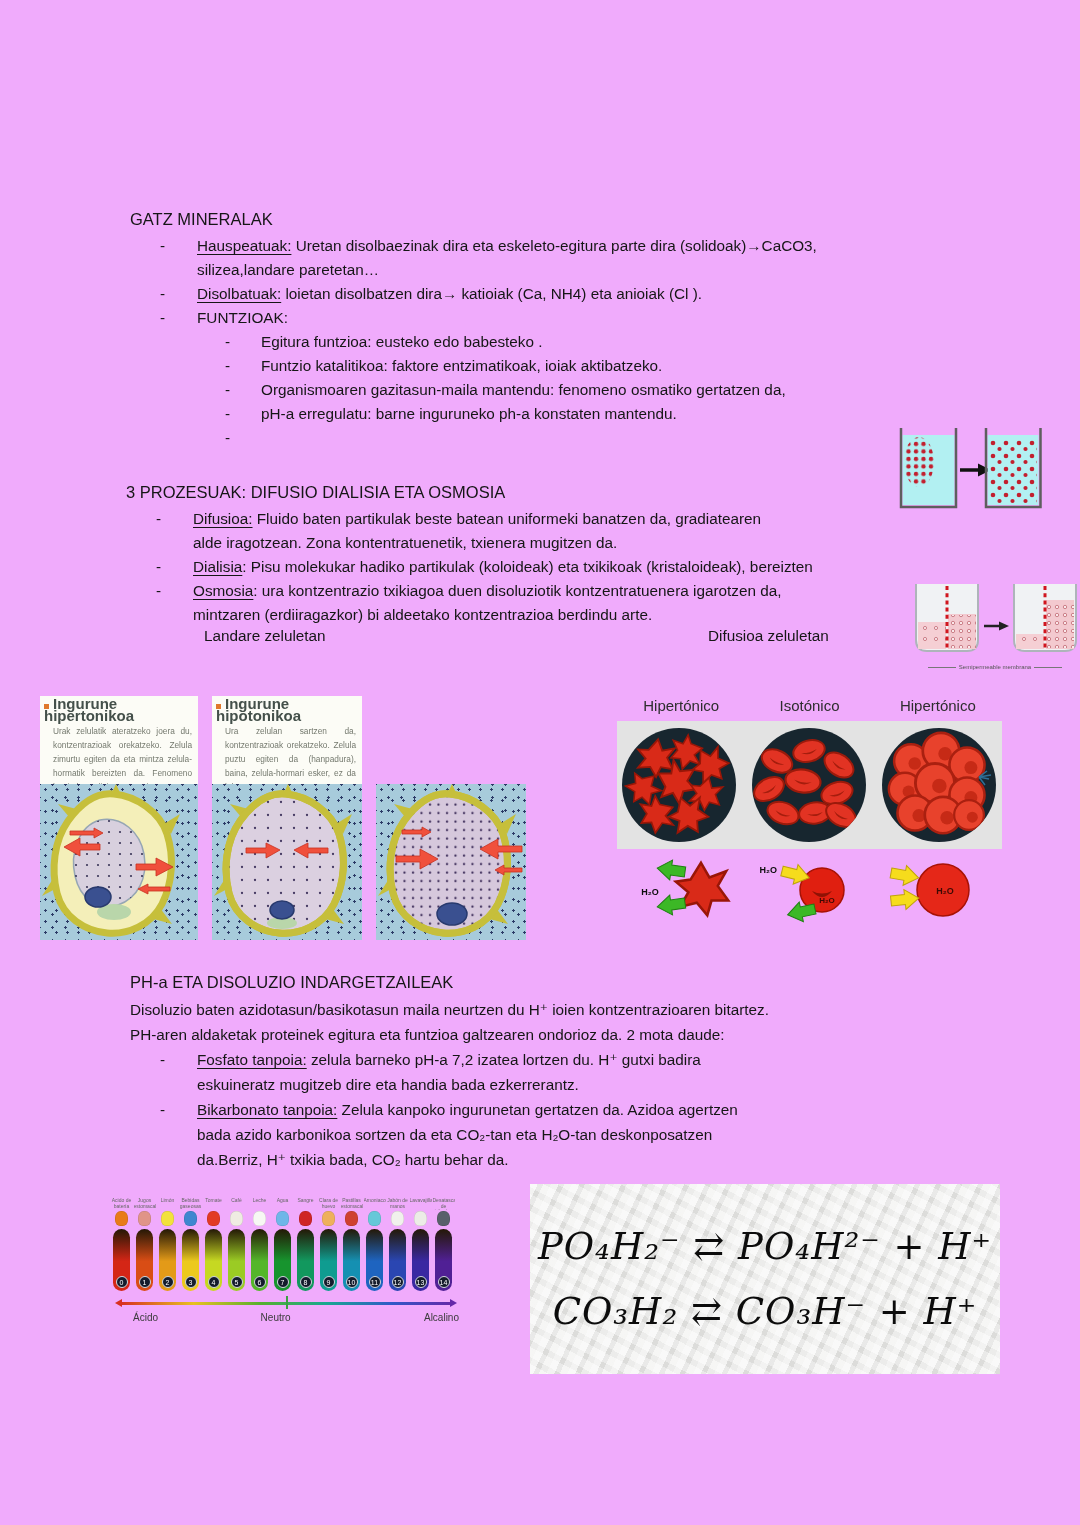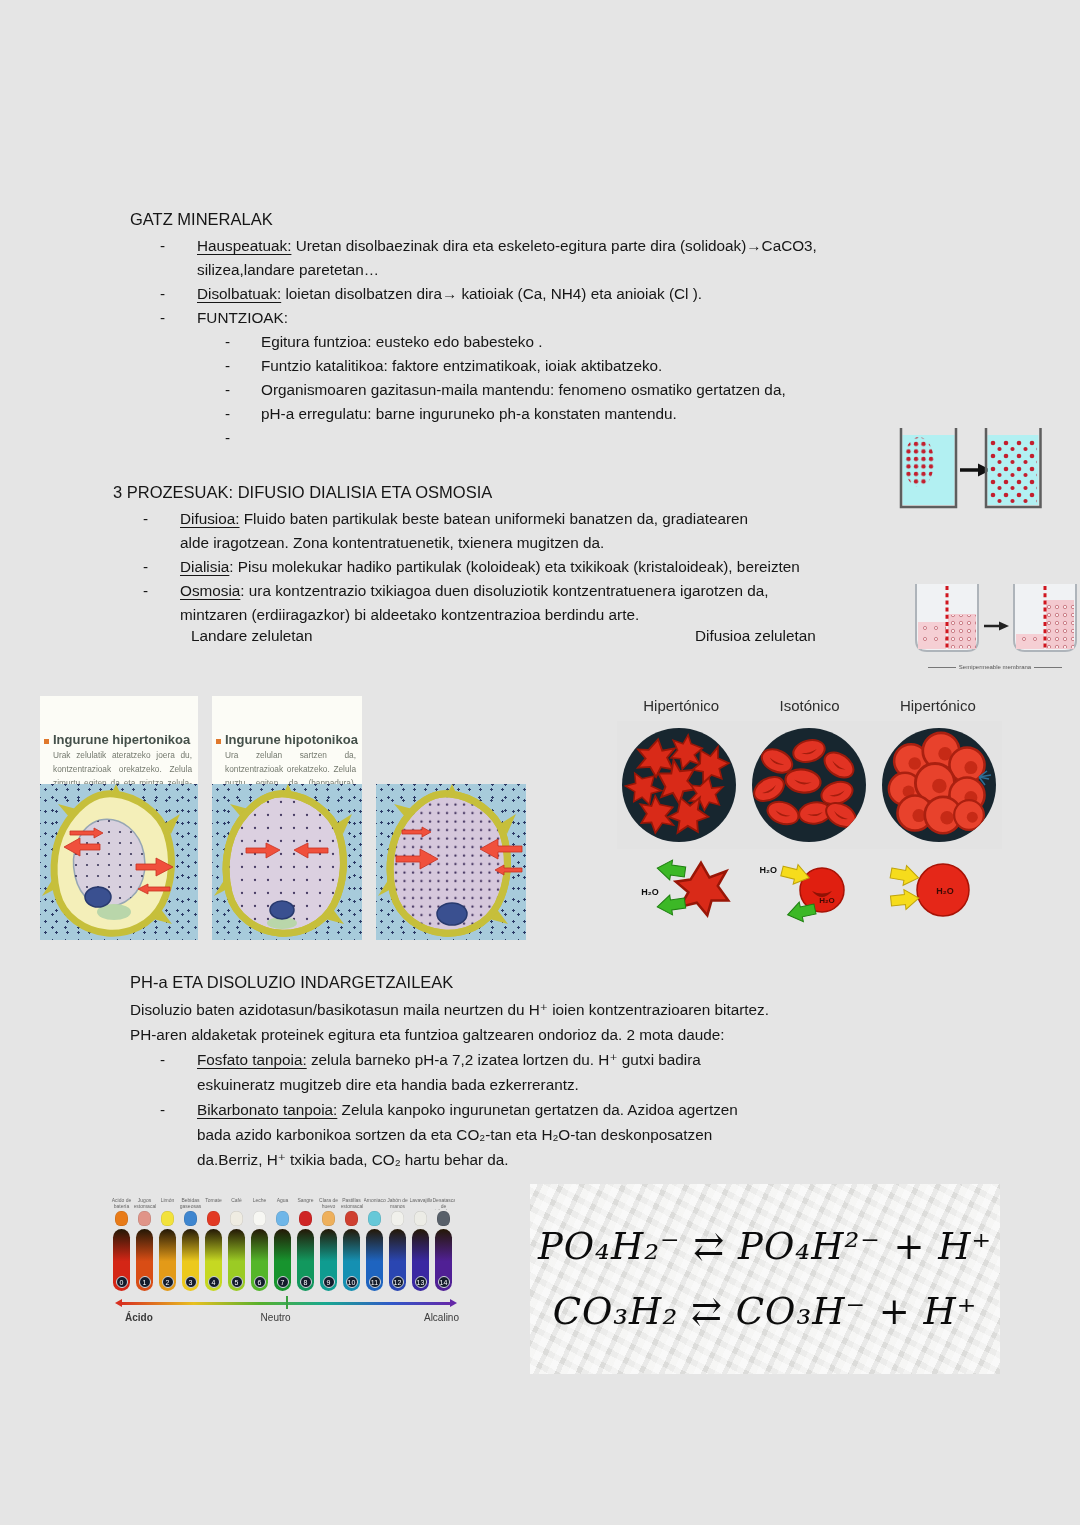--- a/index.html
+++ b/index.html
@@ -1,36 +1,36 @@
 <!DOCTYPE html>
 <html><head>
 <meta charset="utf-8">
 <style>
   html,body{margin:0;padding:0;background:#fff;}
-  .page{position:relative;width:1080px;height:1525px;background:#e5e5e5;overflow:hidden;
+  .page{position:relative;width:1080px;height:1525px;background:#f0abfc;overflow:hidden;
         font-family:"Liberation Sans","DejaVu Sans",sans-serif;color:#161616;}
   .abs{position:absolute;}
   .h1{font-size:16.5px;line-height:26px;height:28px;white-space:nowrap;}
   .list .line{position:relative;height:24px;line-height:24px;font-size:15.3px;white-space:nowrap;}
   .l1 .line{padding-left:67px;}
   .l1 .dash{position:absolute;left:30px;}
   .l2 .line{padding-left:131px;}
   .l2 .dash{position:absolute;left:95px;}
   .l25 .line{height:25px;line-height:25px;}
   .intro .line{height:25px;line-height:25px;font-size:15.3px;white-space:nowrap;}
   .lead{text-decoration:underline;text-underline-offset:2.5px;}
   .caps{position:relative;height:24px;font-size:15.3px;}
   .caps .c1{position:absolute;left:78px;}
   .caps .c2{position:absolute;left:582px;}
 
   
   .plant{width:492px;}
   .pcols{display:grid;grid-template-columns:158px 150px 150px;column-gap:14px;height:86px;}
   .pcol{background:#fcfcf6;padding:2px 4px 0 4px;box-sizing:border-box;}
-  .ptitle{font-size:13px;font-weight:bold;color:#44504a;line-height:12px;margin-top:36px;}
+  .ptitle{font-size:15px;font-weight:bold;color:#44504a;line-height:12px;}
   .psq{display:inline-block;width:5px;height:5px;background:#e0782c;margin-right:4px;}
   .pbody{font-size:8.3px;line-height:14px;color:#74796e;text-align:justify;padding:2px 2px 0 9px;}
   .ppanels{display:grid;grid-template-columns:158px 150px 150px;column-gap:14px;margin-top:2px;}
   .pcell{height:156px;background-color:#a7cbdb;
      background-image:radial-gradient(#2b3a66 1.1px,transparent 1.3px),radial-gradient(#2b3a66 1px,transparent 1.2px);
      background-size:11px 11px,13px 13px;background-position:0 0,6px 7px;}
 
   
   .animal{width:385px;}
   .alabels{display:grid;grid-template-columns:1fr 1fr 1fr;height:24px;}
@@ -50,21 +50,21 @@
           display:flex;align-items:flex-end;justify-content:center;padding-bottom:3px;box-sizing:border-box;}
   .ph-num{width:12px;height:12px;border-radius:50%;background:#141c2c;border:1px solid #cfd6dd;color:#fff;font-size:7px;
           display:flex;align-items:center;justify-content:center;box-sizing:border-box;}
   .ph-axis{position:relative;height:16px;margin-top:5px;}
   .ph-bar{position:absolute;left:8px;right:8px;top:6px;height:2.5px;
           background:linear-gradient(90deg,#d83020,#e8c020 22%,#57b02c 42%,#18a890 62%,#3058c8 82%,#6428a8 100%);}
   .ph-ahl{position:absolute;left:2px;top:3px;width:0;height:0;border-top:4.5px solid transparent;border-bottom:4.5px solid transparent;border-right:7px solid #d83020;}
   .ph-ahr{position:absolute;right:2px;top:3px;width:0;height:0;border-top:4.5px solid transparent;border-bottom:4.5px solid transparent;border-left:7px solid #6428a8;}
   .ph-tick{position:absolute;left:50%;top:0;width:2px;height:13px;background:#3aa040;}
   .ph-words{position:relative;height:14px;font-size:10px;color:#3a3a3a;}
-  .ph-words .w1{position:absolute;left:12px;font-weight:bold;}
+  .ph-words .w1{position:absolute;left:20px;}
   .ph-words .w2{position:absolute;left:47%;transform:translateX(-50%);}
   .ph-words .w3{position:absolute;right:0;}
 
   
   .eqpanel{width:470px;height:190px;background-color:#ebebe9;
      background-image:repeating-linear-gradient(115deg,rgba(255,255,255,.55) 0 7px,rgba(0,0,0,.035) 7px 12px,rgba(255,255,255,.3) 12px 19px),
                       repeating-linear-gradient(28deg,rgba(255,255,255,.35) 0 9px,rgba(0,0,0,.03) 9px 15px);
      display:flex;flex-direction:column;align-items:center;justify-content:center;gap:22px;}
   .eq{font-family:"DejaVu Serif","DejaVu Sans",serif;font-style:italic;font-size:37px;color:#0c0c0c;letter-spacing:1px;}
 </style>
@@ -93,21 +93,21 @@
 
         <div class="line"><span class="dash">-</span><span>Organismoaren gazitasun-maila mantendu: fenomeno osmatiko gertatzen da,</span></div>
 
 
         <div class="line"><span class="dash">-</span><span>pH-a erregulatu: barne inguruneko ph-a konstaten mantendu.</span></div>
 
         <div class="line"><span class="dash">-</span><span></span></div>
       </div>
   </div>
 
-  <div class="abs" style="left:113px;top:479px;width:850px">
+  <div class="abs" style="left:126px;top:479px;width:850px">
     <div class="h1">3 PROZESUAK: DIFUSIO DIALISIA ETA OSMOSIA</div>
     <div class="list l1">
 
         <div class="line"><span class="dash">-</span><span class="lead">Difusioa:</span><span> Fluido baten partikulak beste batean uniformeki banatzen da, gradiatearen</span></div>
 
         <div class="line"><span class="dash"></span><span class="lead"></span><span>alde iragotzean. Zona kontentratuenetik, txienera mugitzen da.</span></div>
 
         <div class="line"><span class="dash">-</span><span class="lead">Dialisia</span><span>: Pisu molekukar hadiko partikulak (koloideak) eta txikikoak (kristaloideak), bereizten</span></div>
 
 

